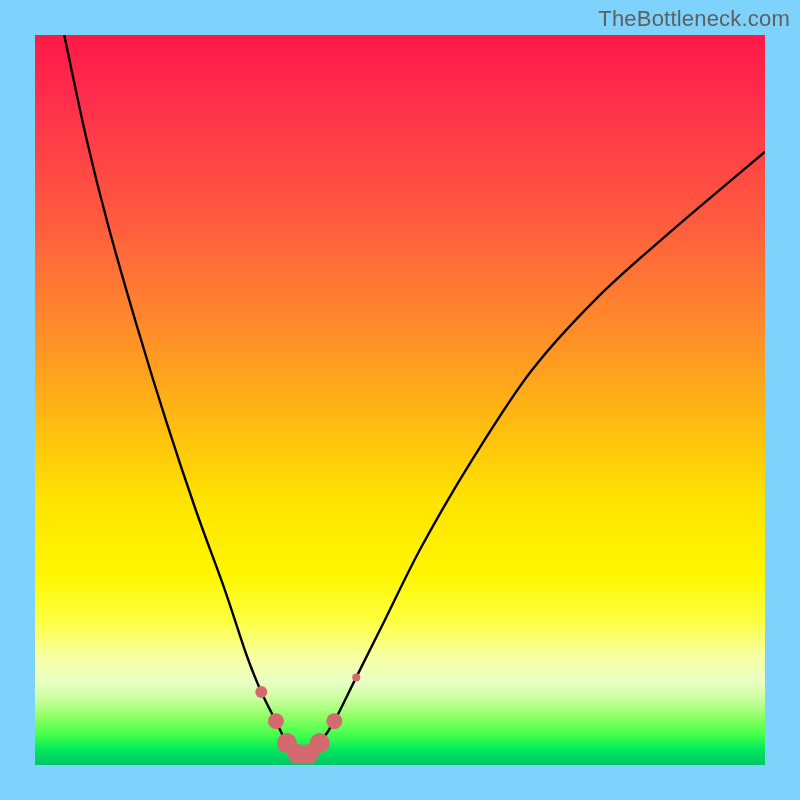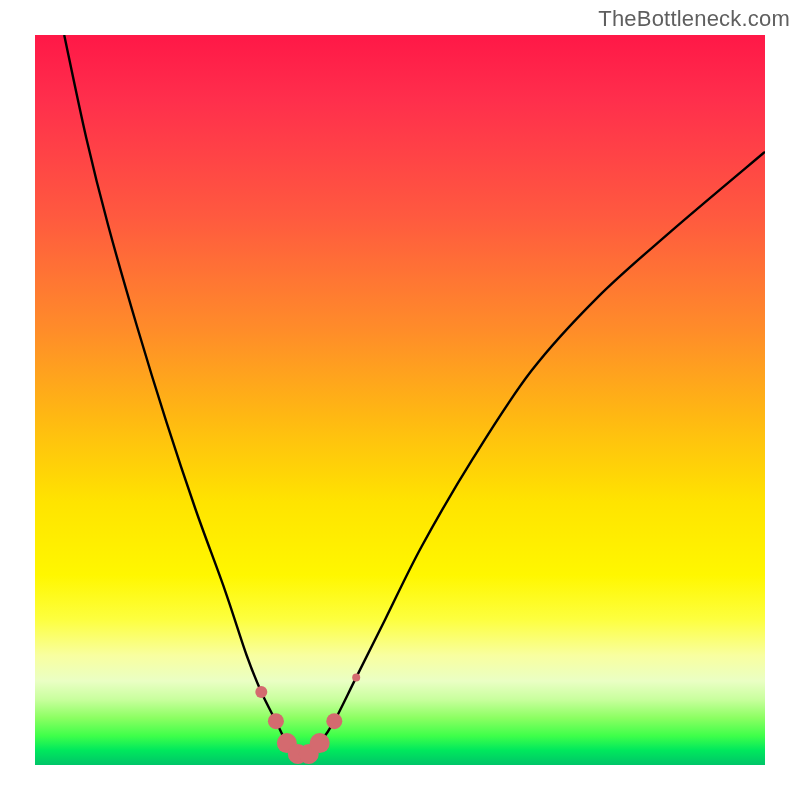--- a/index.html
+++ b/index.html
@@ -7,21 +7,21 @@
     padding: 0;
     width: 800px;
     height: 800px;
     background: #000;
     font-family: Arial, Helvetica, sans-serif;
     overflow: hidden;
   }
   .outer {
     width: 800px;
     height: 800px;
-    background: #ffffff;
+    background: #7dd3fc;
     position: relative;
   }
   .plot {
     position: absolute;
     left: 35px;
     top: 35px;
     width: 730px;
     height: 730px;
     
     background: linear-gradient(

